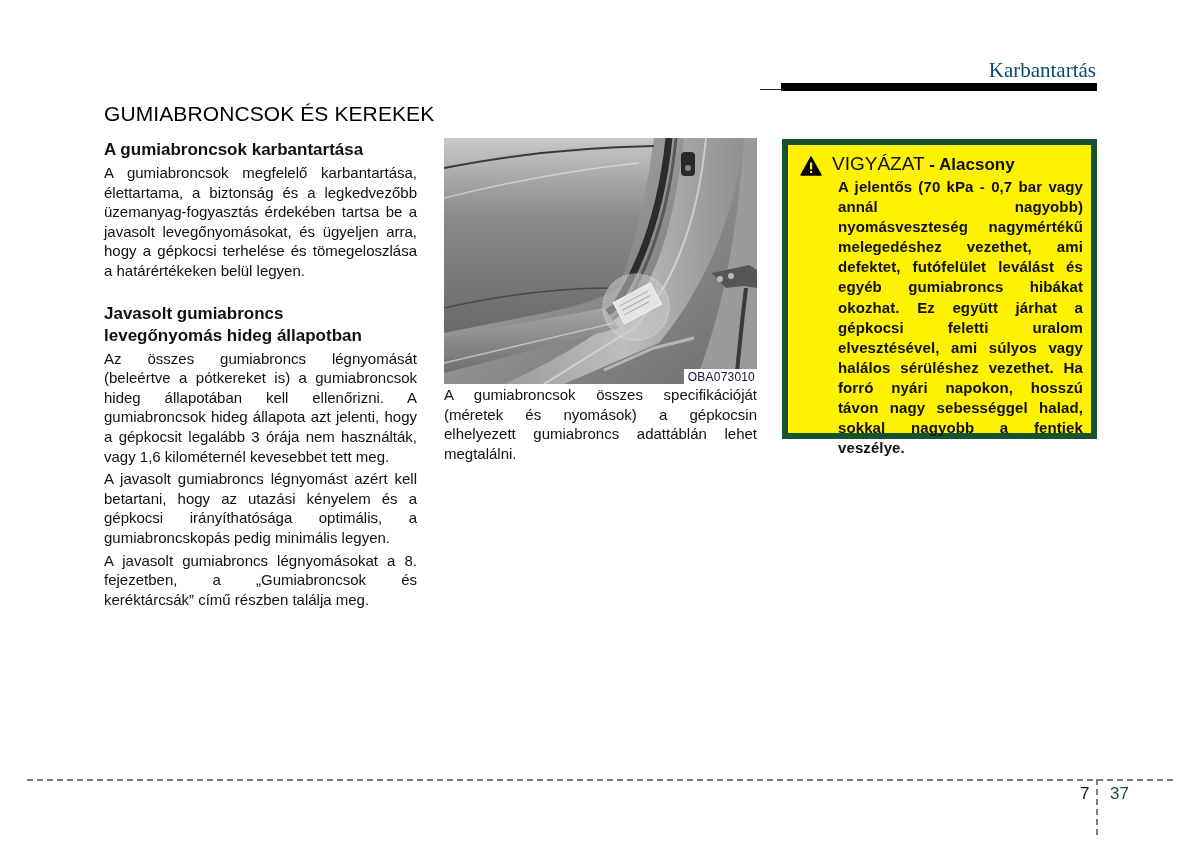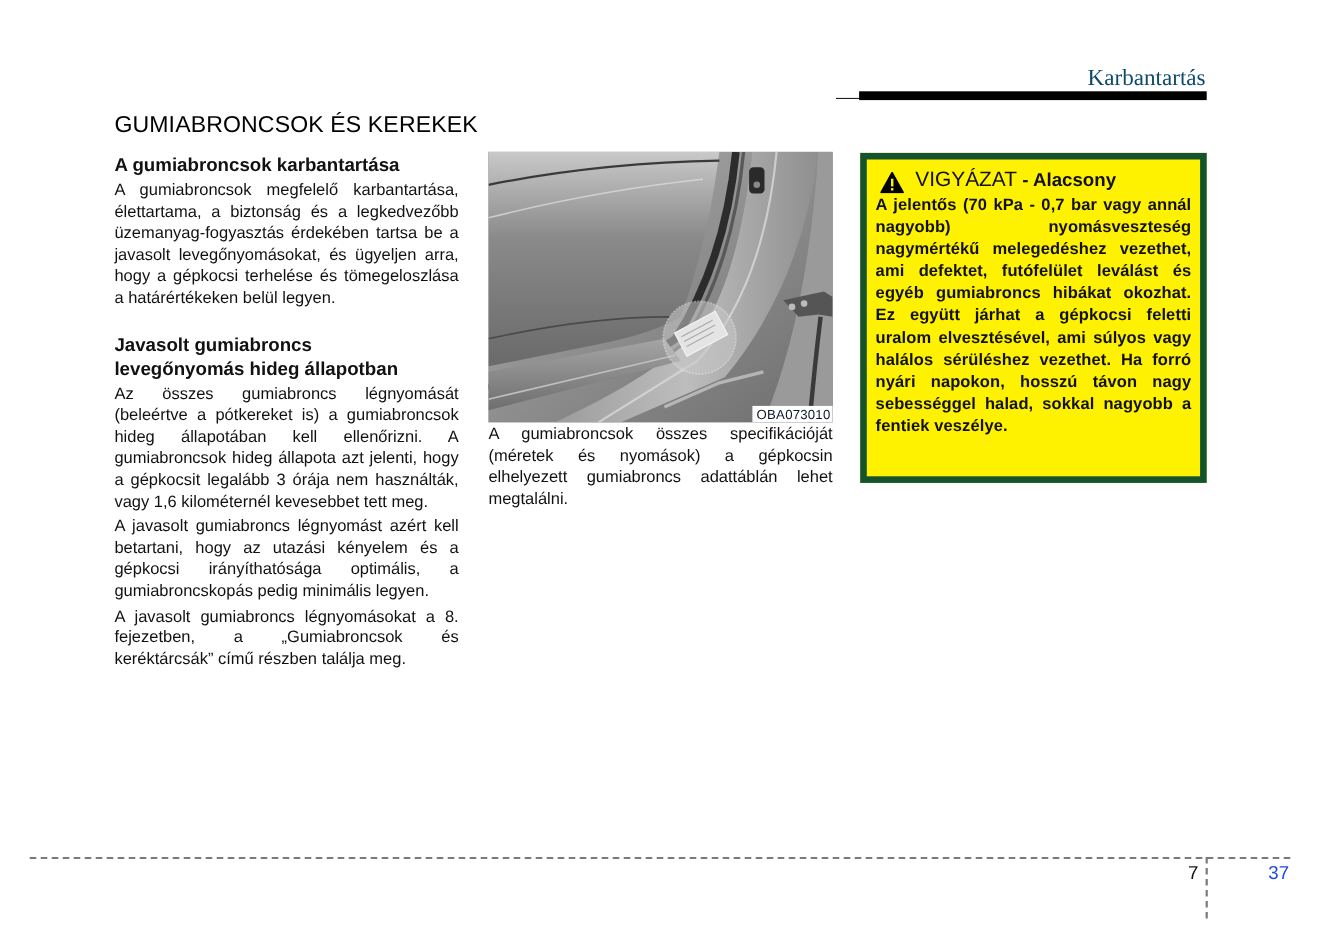--- a/index.html
+++ b/index.html
@@ -63,37 +63,37 @@
   }
   .warn-icon { width: 22px; height: 20px; margin: 3px 10px 0 4px; flex: 0 0 auto; }
   .warn-title-text { font-size: 17px; line-height: 22px; }
   .warn-title-text .big { font-size: 19px; font-weight: normal; }
   .warn-title-text .sub { font-weight: bold; }
   .warn-title-line2 {
     font-size: 17px; font-weight: bold; line-height: 24px; padding-left: 36px;
   }
   .warn-body {
     font-size: 15px; font-weight: bold; line-height: 20.1px; text-align: justify;
-    margin-top: 1px; letter-spacing: 0.1px;
+    margin-top: 1px; letter-spacing: 0.1px; margin-left: 42px;
   }
 
   
   .footer-dash {
     position: absolute; left: 27px; top: 779px; width: 1146px; height: 0;
     border-top: 2px dashed #7a7a7a;
   }
   .footer-vdash {
     position: absolute; left: 1096px; top: 779px; width: 0; height: 56px;
     border-left: 2px dashed #7a7a7a;
   }
   .page-chapter {
     position: absolute; left: 1080px; top: 784px; font-size: 17px; color: #111;
   }
   .page-number {
-    position: absolute; left: 1153px; top: 784px; font-size: 17px; color: #1d4ed8;
+    position: absolute; left: 1110px; top: 784px; font-size: 17px; color: #14532d;
   }
 </style>
 </head>
 <body>
 
 <div class="running-head">Karbantartás</div>
 <div class="head-rule-thin"></div>
 <div class="head-rule-thick"></div>
 
 <h2 class="section-title">GUMIABRONCSOK ÉS KEREKEK</h2>

